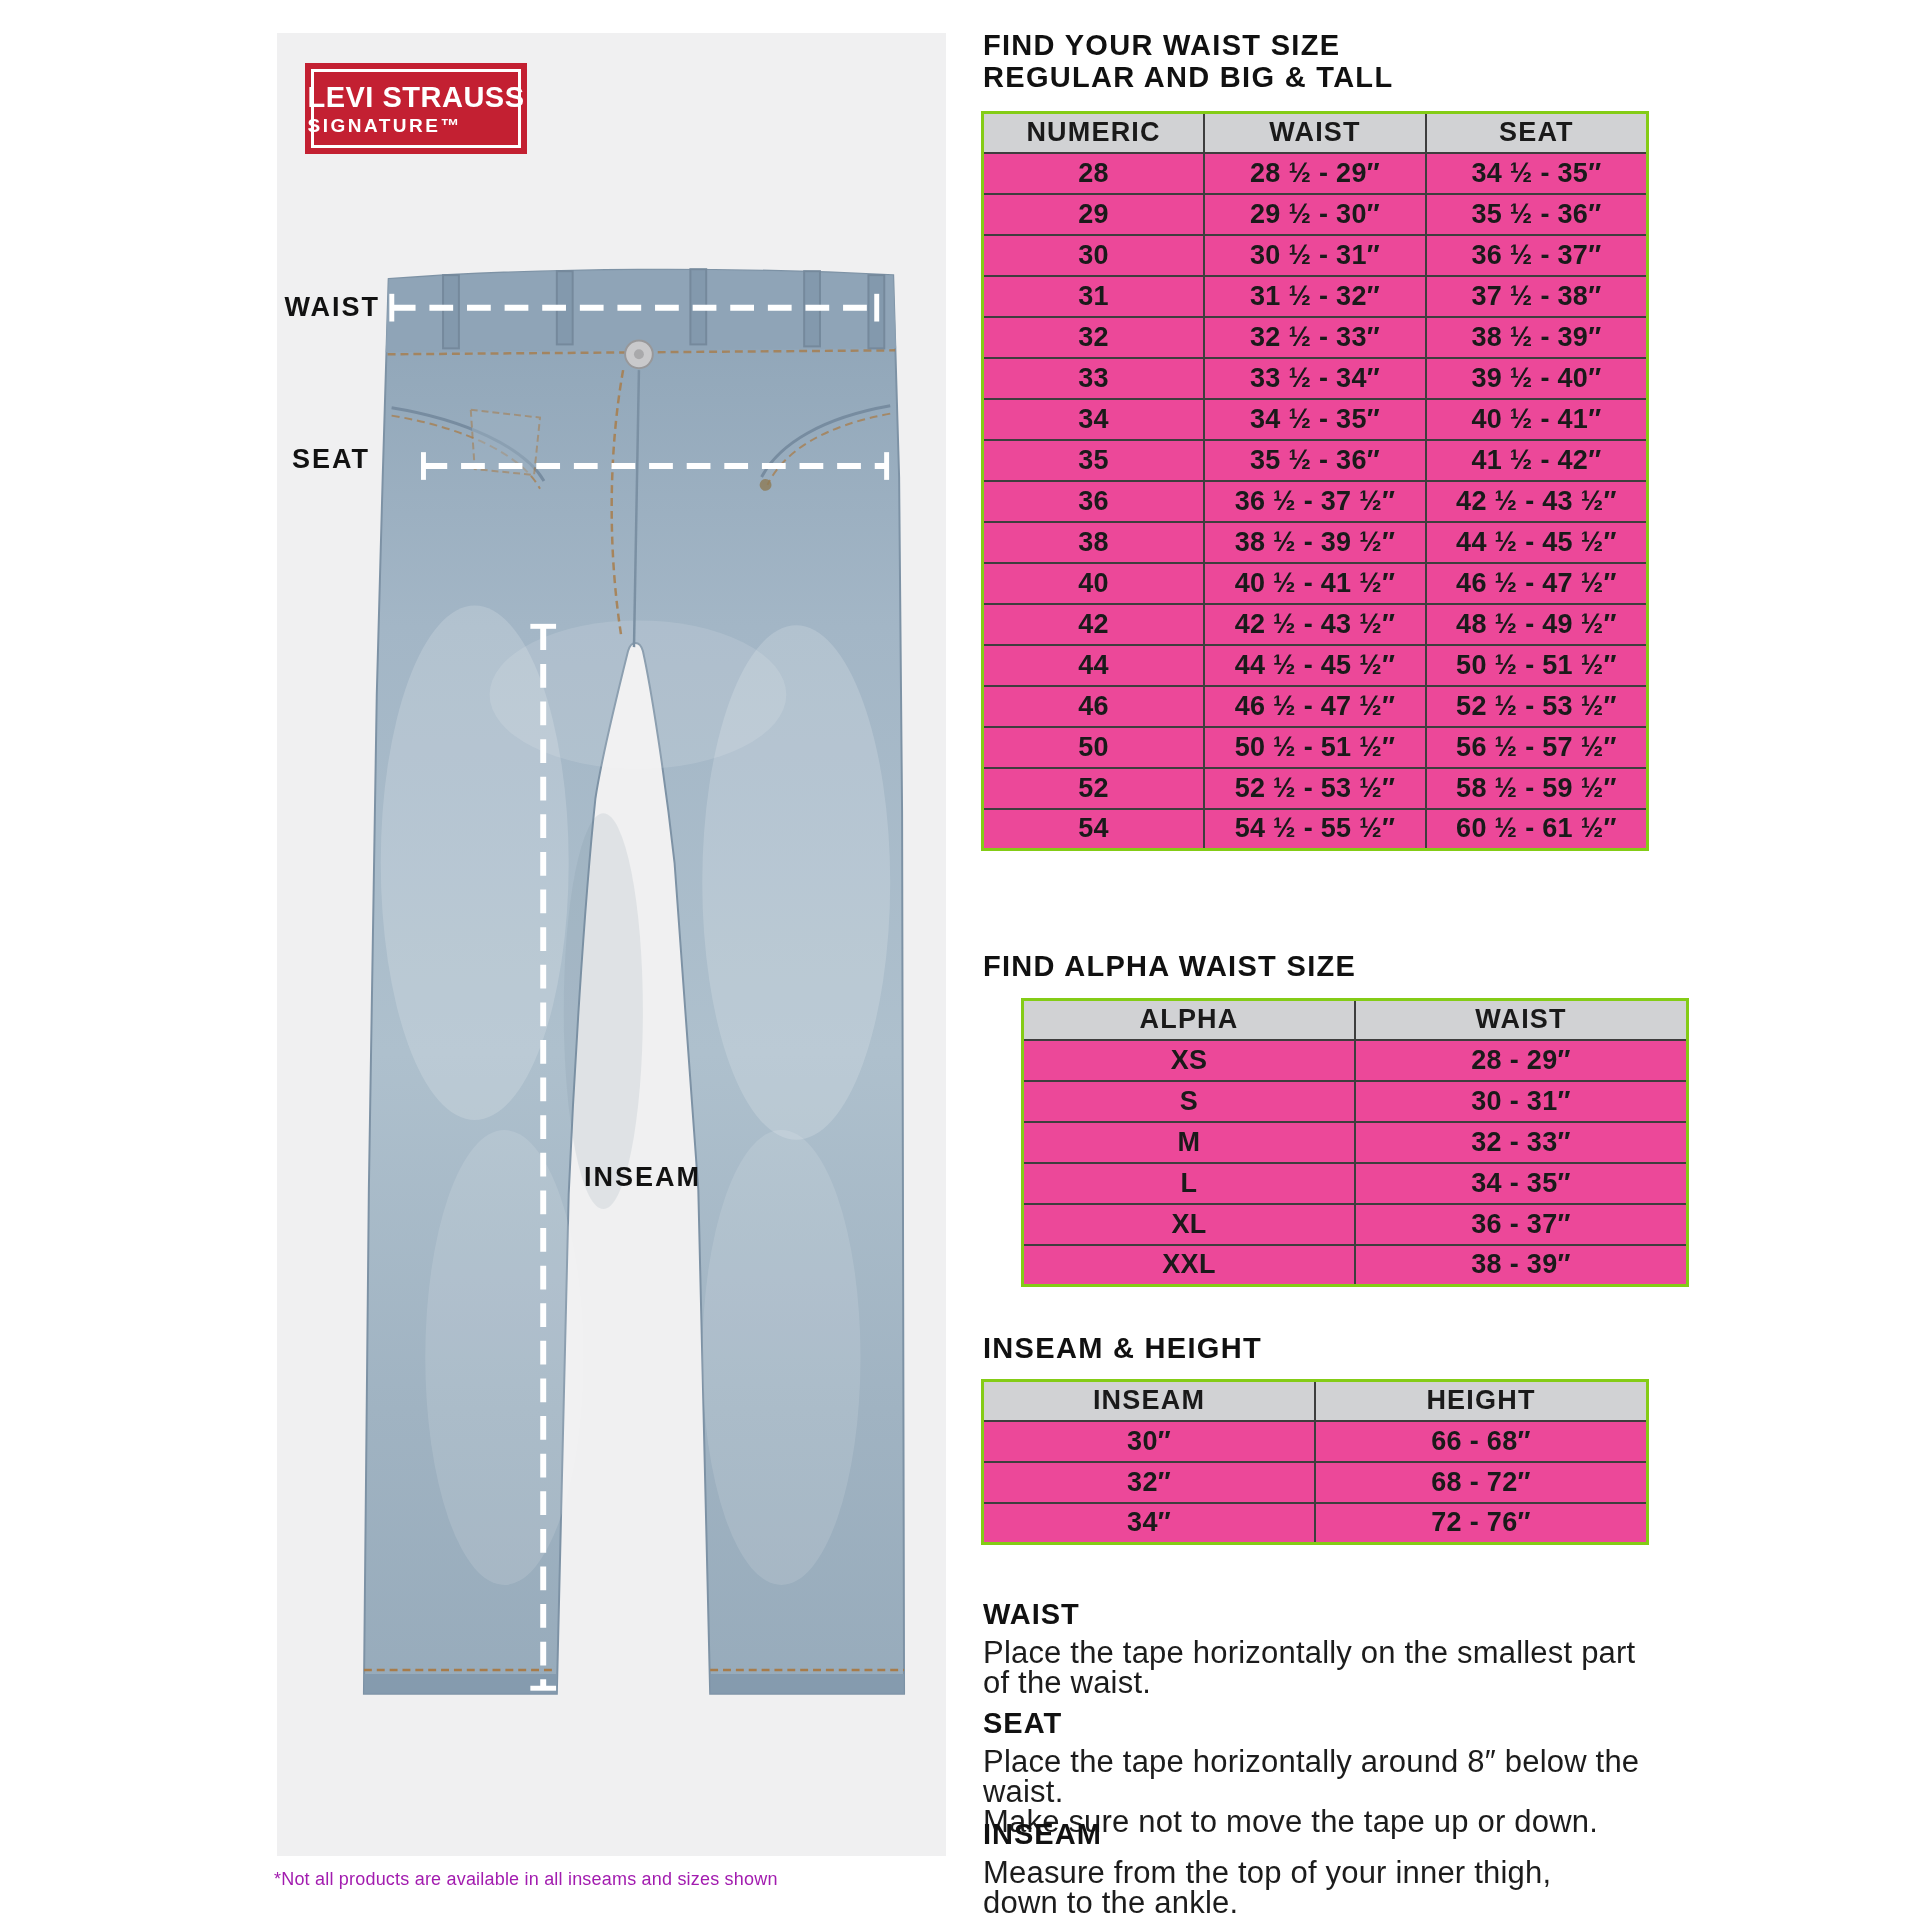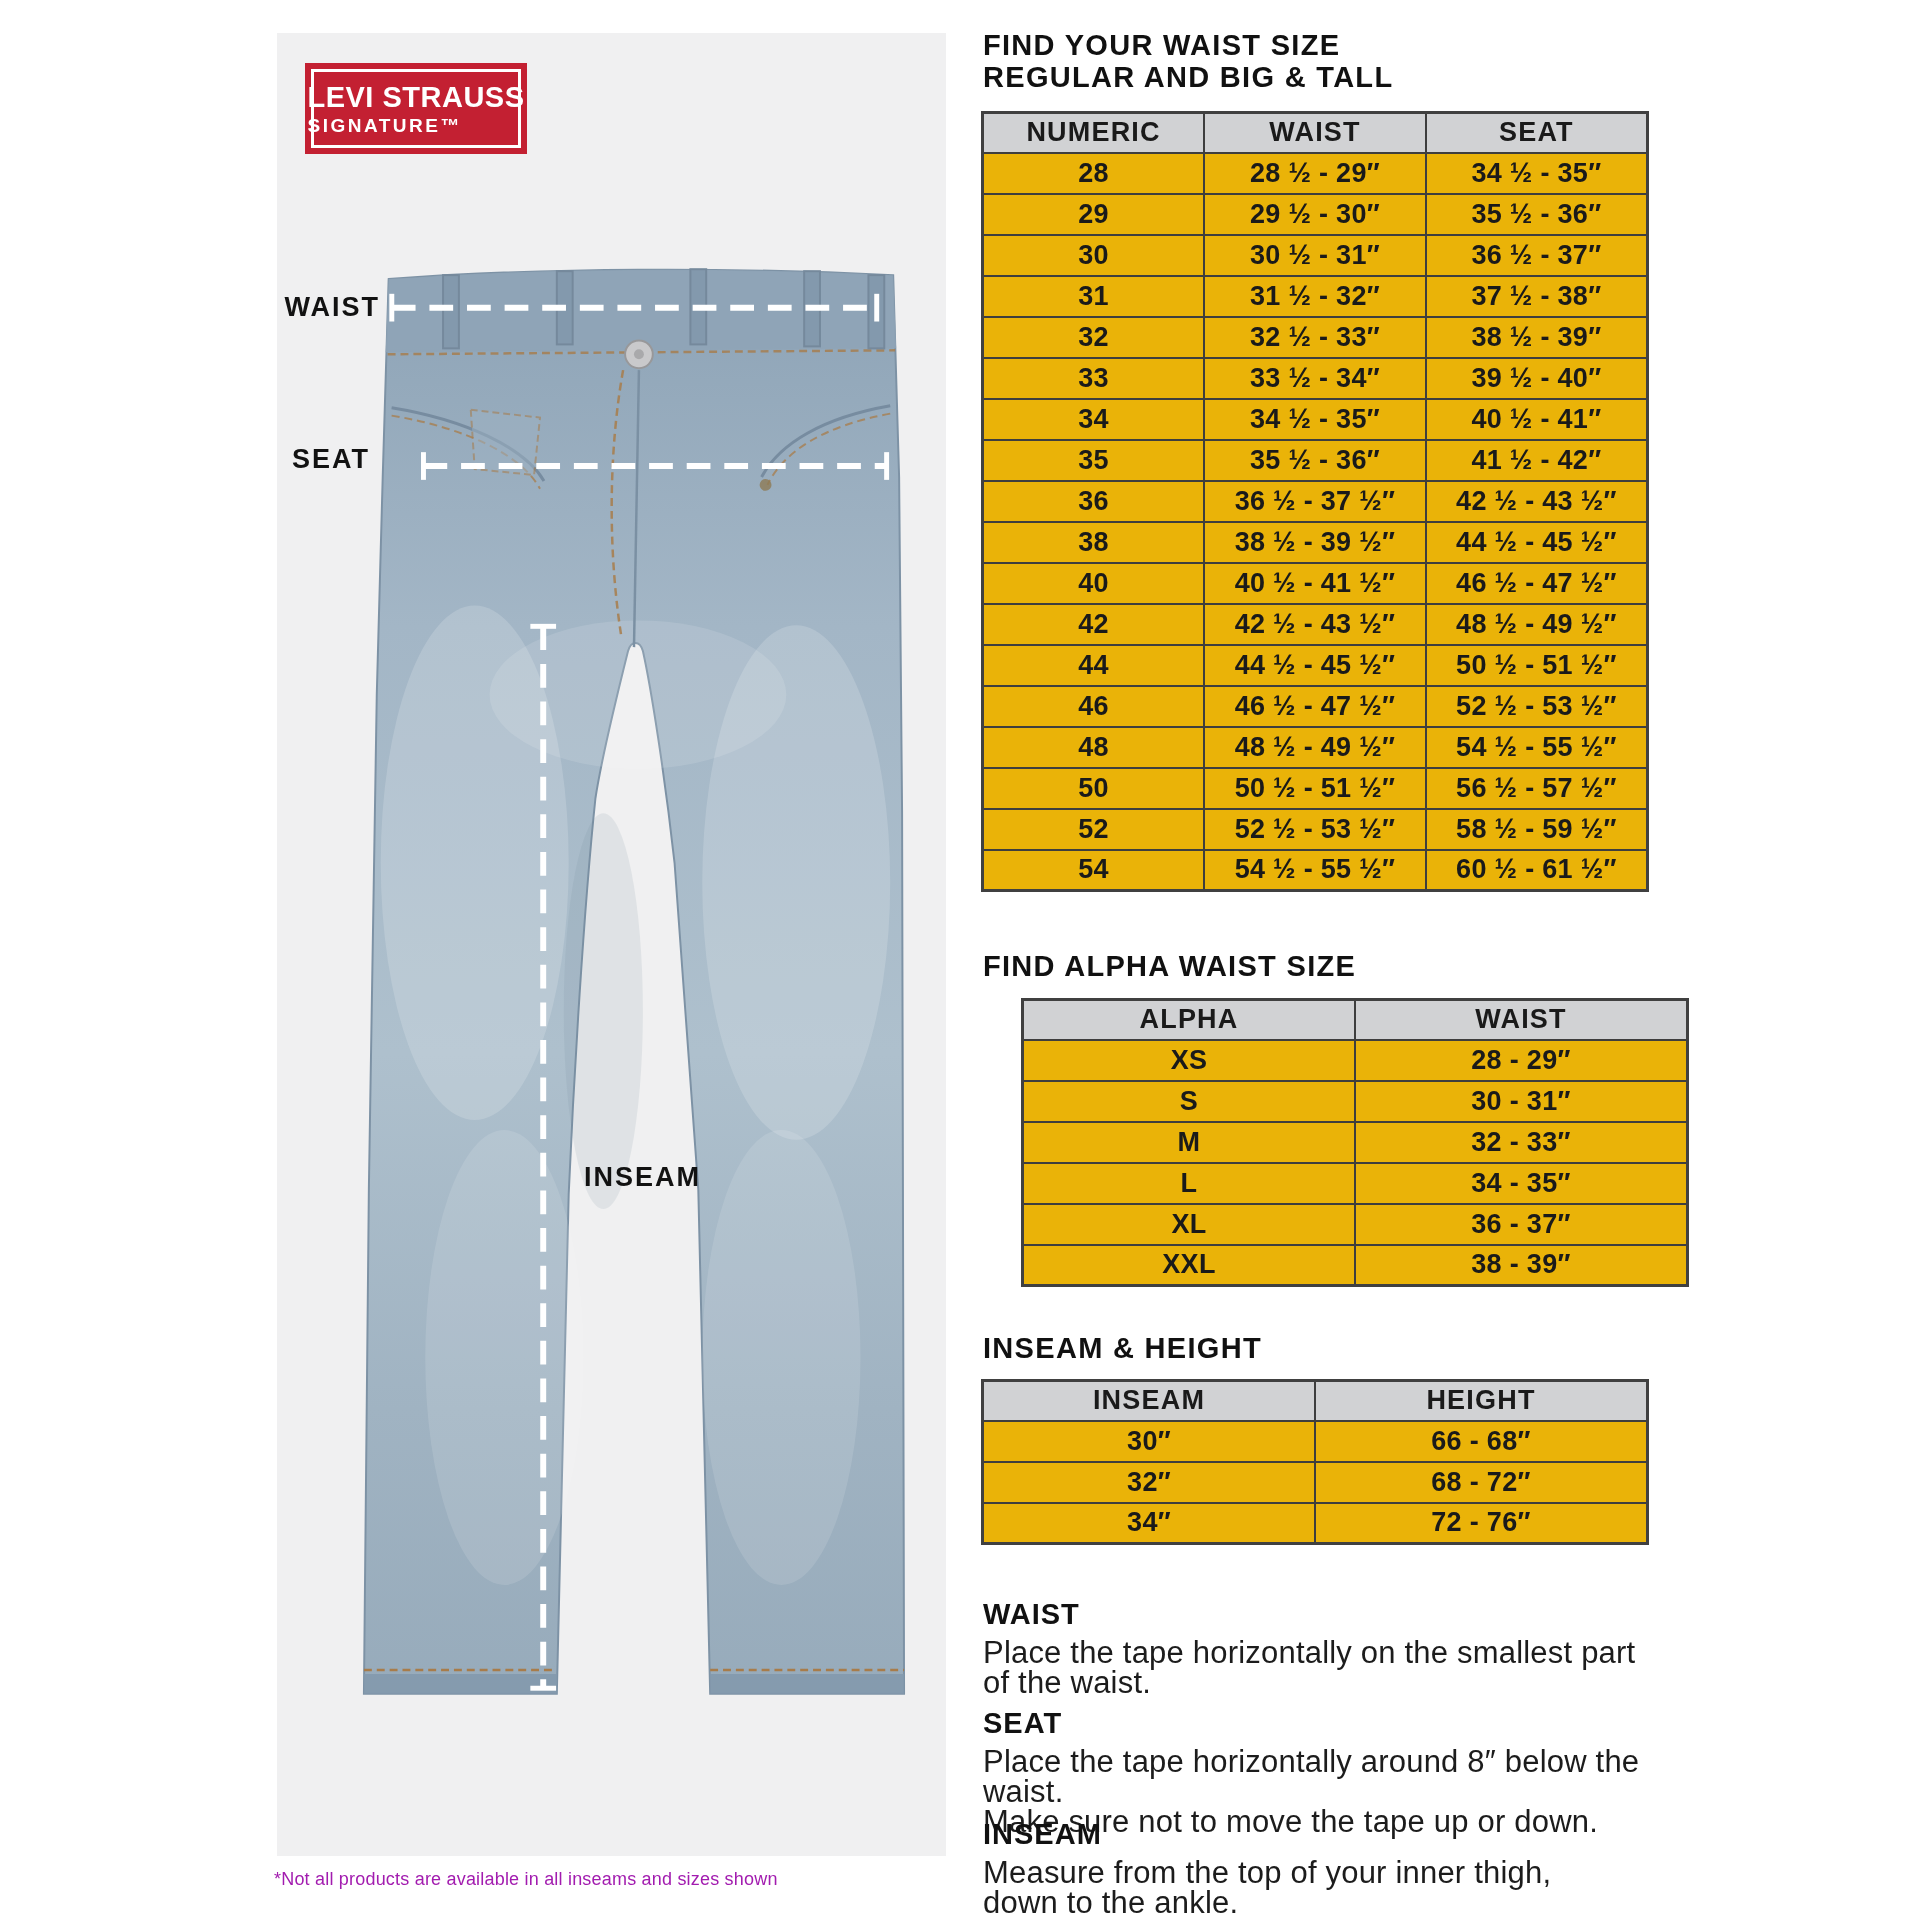--- a/index.html
+++ b/index.html
@@ -27,22 +27,22 @@
   #seat-label   { left:277px; top:444px; width:93px;  text-align:right; }
   #inseam-label { left:584px; top:1162px; }
 
   
   .h-title { font-size:29px; font-weight:bold; letter-spacing:1.3px; line-height:32px; color:#111; }
   #main-title  { left:983px; top:29px; }
   #alpha-title { left:983px; top:950px; }
   #ih-title    { left:983px; top:1332px; }
 
   
-  table.sizes { border-collapse:collapse; table-layout:fixed; background:#eab308;
-                border:3px solid #404040; }
+  table.sizes { border-collapse:collapse; table-layout:fixed; background:#ec4899;
+                border:3px solid #84cc16; }
   #numeric-table { left:981px; top:111px;  width:668px; }
   #alpha-table   { left:981px; top:998px; width:668px;margin-left:40px; }
   #inseam-table  { left:981px; top:1379px; width:668px; }
   .sizes th, .sizes td { border:2px solid #3e3e3e; text-align:center; vertical-align:middle;
                          font-weight:bold; font-size:27px; padding:0; color:#1a1a1a; }
   .sizes th { background:#d1d2d4; height:40px; letter-spacing:1.2px; }
   .sizes td { height:41px; letter-spacing:0.3px; }
 
   
   .guide { width:693px; }
@@ -219,25 +219,20 @@
         <td>44</td>
         <td>44 ½ - 45 ½″</td>
         <td>50 ½ - 51 ½″</td>
       </tr>
     <tr>
         <td>46</td>
         <td>46 ½ - 47 ½″</td>
         <td>52 ½ - 53 ½″</td>
       </tr>
     <tr>
-        <td>48</td>
-        <td>48 ½ - 49 ½″</td>
-        <td>54 ½ - 55 ½″</td>
-      </tr>
-    <tr>
         <td>50</td>
         <td>50 ½ - 51 ½″</td>
         <td>56 ½ - 57 ½″</td>
       </tr>
     <tr>
         <td>52</td>
         <td>52 ½ - 53 ½″</td>
         <td>58 ½ - 59 ½″</td>
       </tr>
     <tr>

